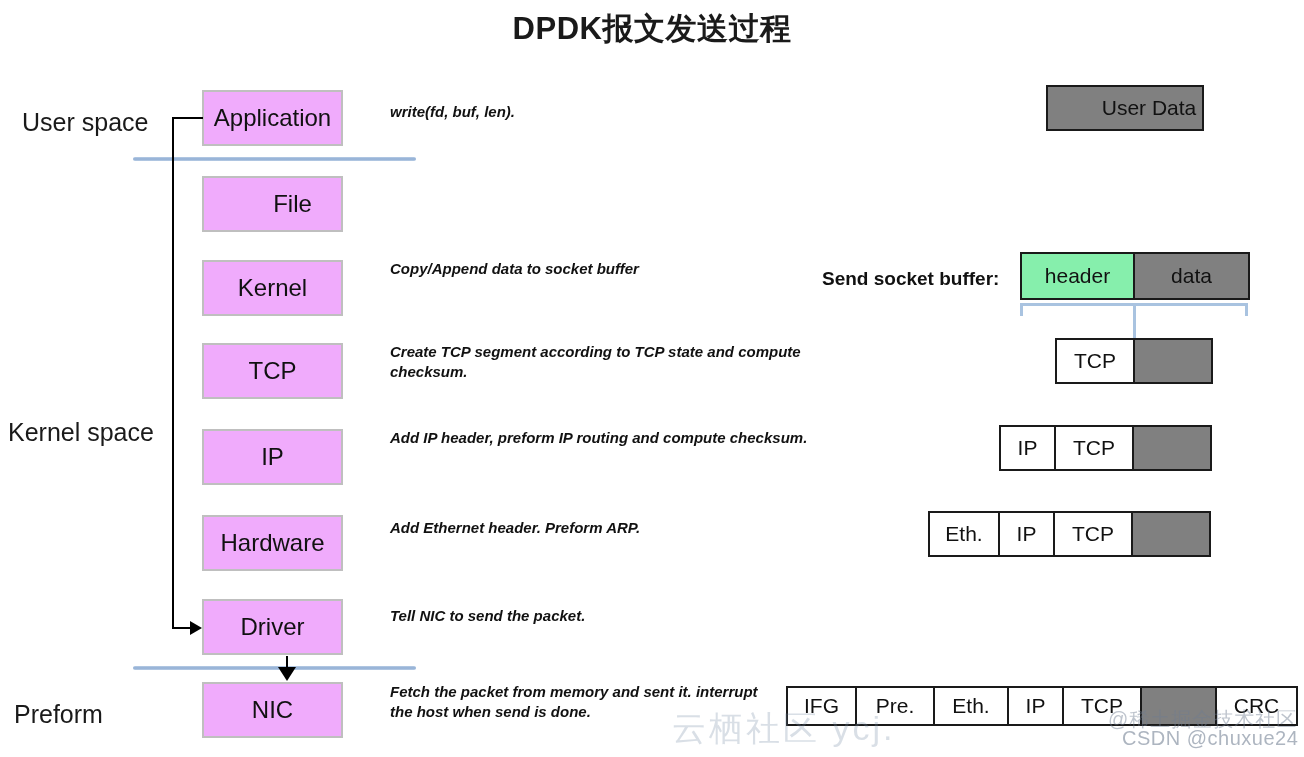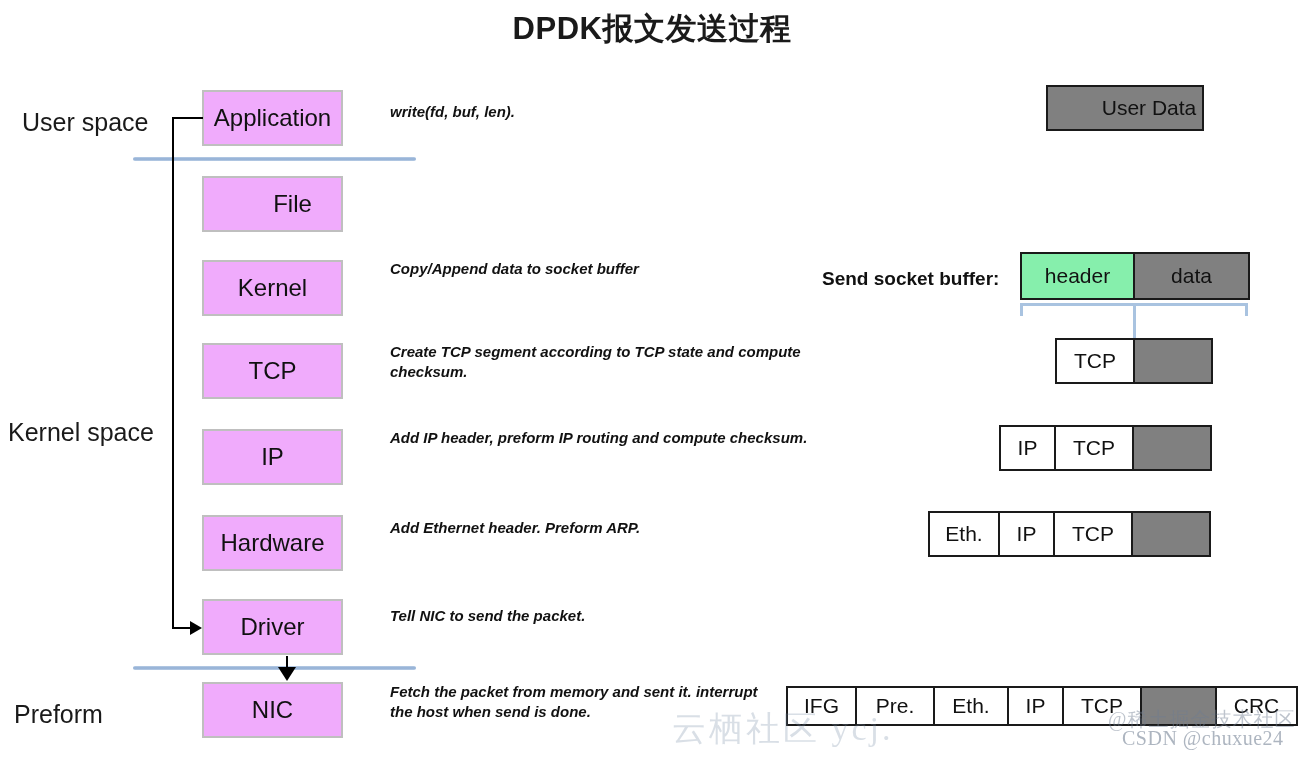--- a/index.html
+++ b/index.html
@@ -134,21 +134,20 @@
     position: absolute;
     background: #a9c3e0;
   }
 
   
   .wm {
     position: absolute;
     pointer-events: none;
     user-select: none;
     white-space: nowrap;
-    font-family: Liberation Serif, serif;
   }
   .wm-big {
     font-size: 34px;
     color: rgba(120,140,165,0.28);
     letter-spacing: 3px;
   }
   .wm-mid {
     font-size: 20px;
     color: rgba(110,125,145,0.45);
     letter-spacing: 1px;

